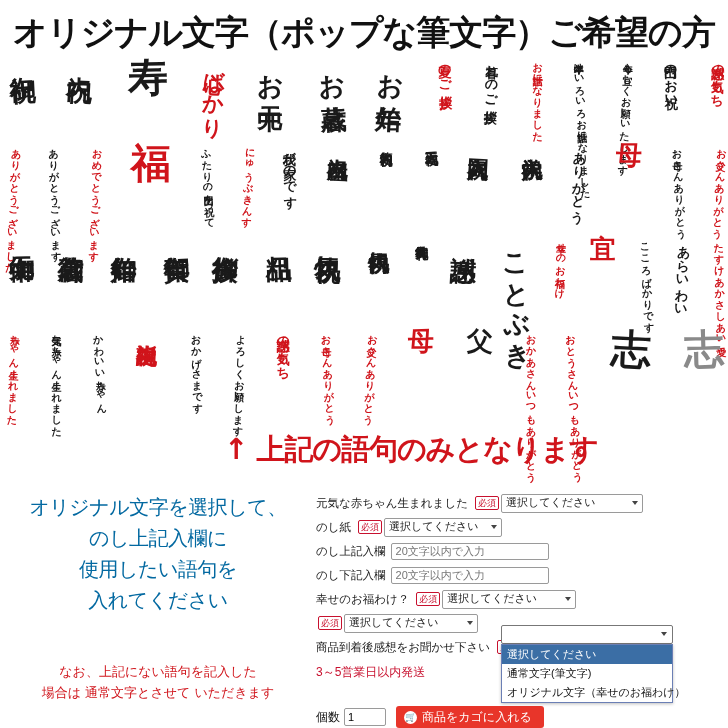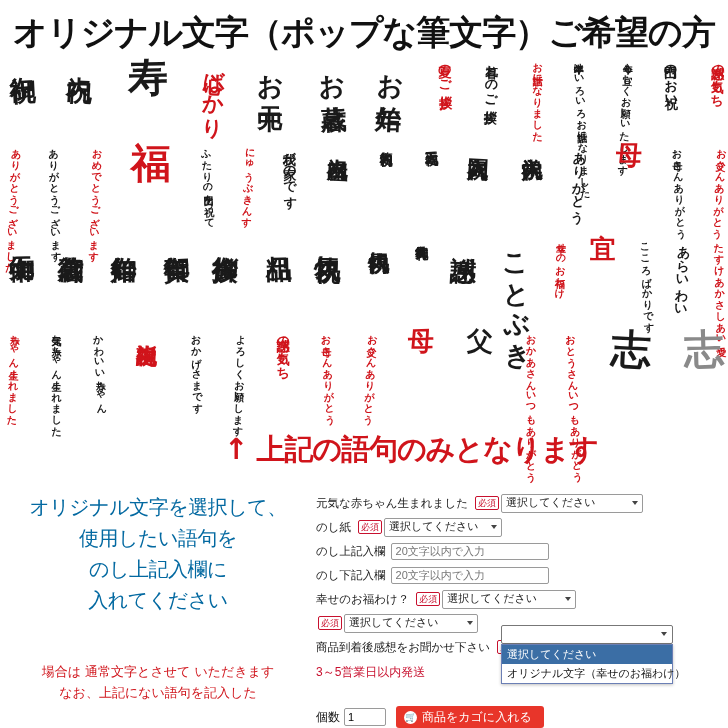--- a/index.html
+++ b/index.html
@@ -335,28 +335,28 @@
         <div class="cell sk3">
           <span class="h xxl" style="color: rgb(138, 138, 138);">志</span>
         </div>
       </div>
   </div>
 
   <div class="arrow-note">↑ 上記の語句のみとなります</div>
 
   <div class="left-inst">
     <div class="l">オリジナル文字を選択して、</div>
+    <div class="l">のし上記入欄に</div>
     <div class="l">使用したい語句を</div>
-    <div class="l">のし上記入欄に</div>
     <div class="l">入れてください</div>
   </div>
 
   <div class="left-note">
+    <div>なお、上記にない語句を記入した</div>
     <div>場合は 通常文字とさせて いただきます</div>
-    <div>なお、上記にない語句を記入した</div>
   </div>
 
   <div class="form">
 
     <div class="frow">
       <span class="flabel">元気な赤ちゃん生まれました</span>
       <span class="req">必須</span>
       <span class="selwrap">
         <span class="sel" style="display:inline-block;width:120px;">選択してください</span>
       </span>
@@ -400,20 +400,21 @@
       <span class="req">必須</span>
       <span class="selwrap">
         <span class="sel" style="display:inline-block;width:112px;">選択してください</span>
       </span>
     </div>
 
     <div class="dd-head"></div>
 
     <div class="dropdown">
       <div class="dd-item sel-blue">選択してください</div>
+      <div class="dd-item">通常文字(筆文字)</div>
       <div class="dd-item">オリジナル文字（幸せのお福わけ）</div>
     </div>
 
     <div class="ship" style="margin-top:8px;">3～5営業日以内発送</div>
   </div>
 
   <div class="bottomrow">
     <span class="qty-label">個数</span>
     <input class="qty-input" value="1" style="">
     <button class="cart-btn">

